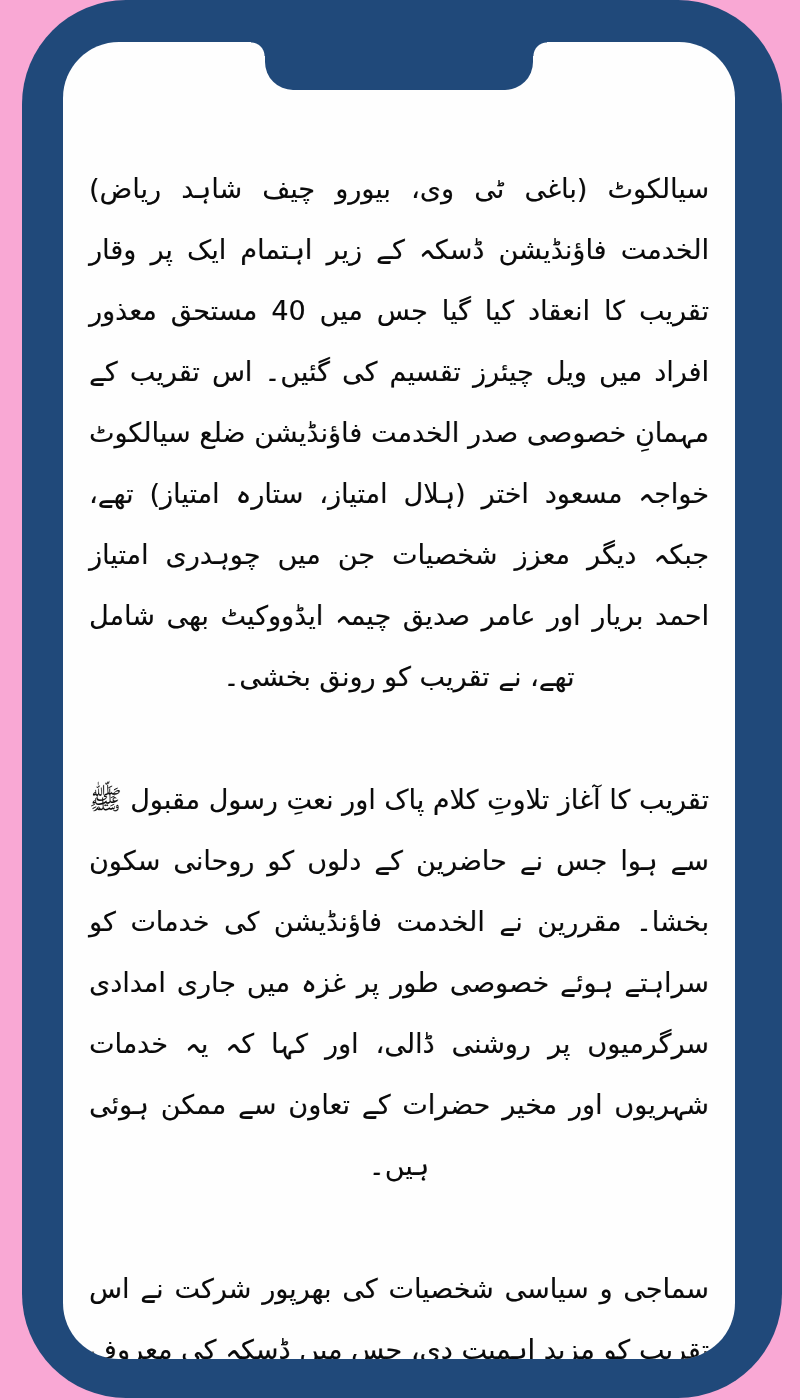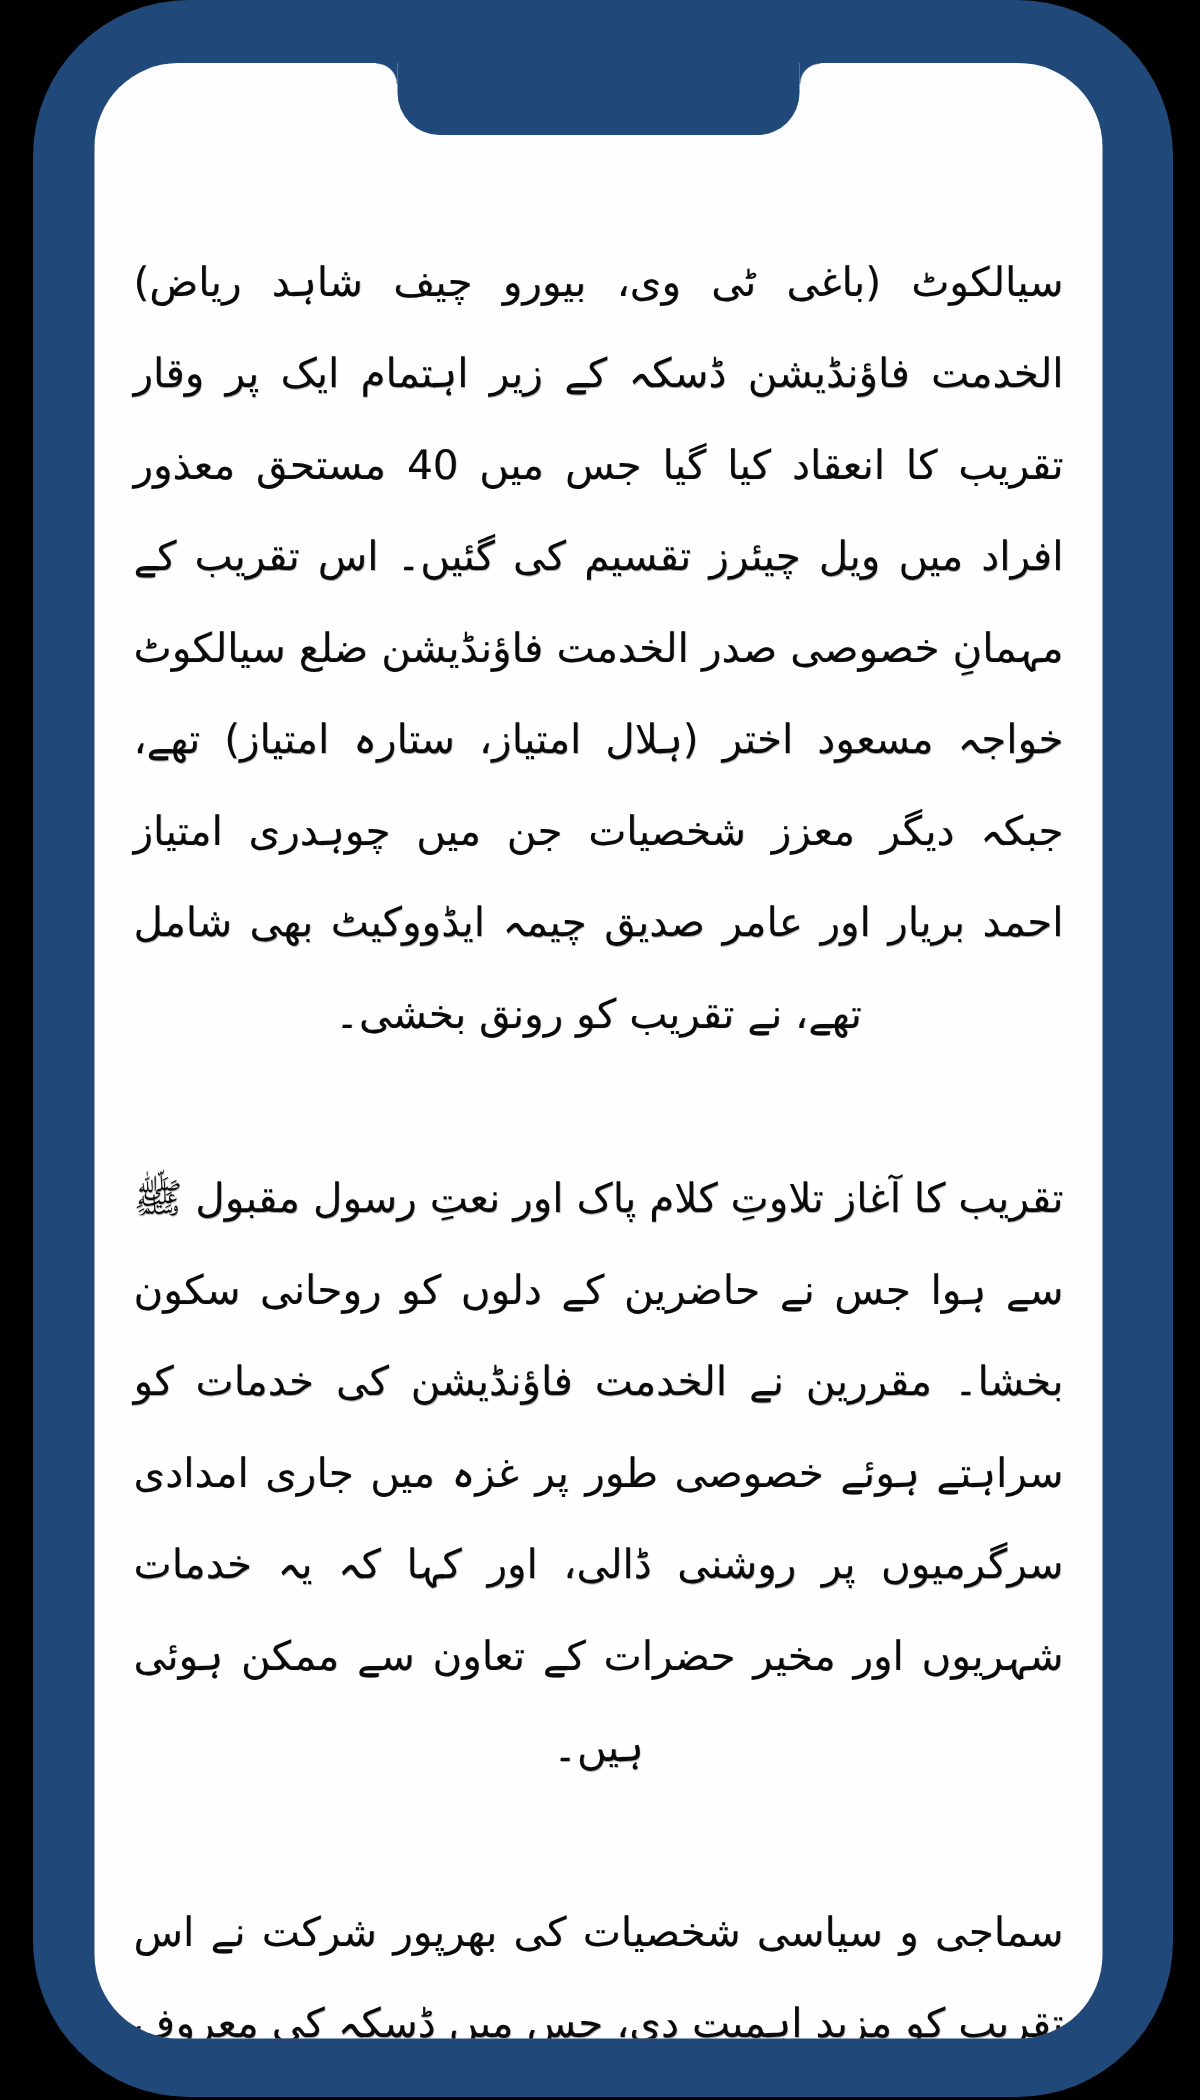--- a/index.html
+++ b/index.html
@@ -70,21 +70,21 @@
     font-weight: 500;
     text-align: justify;
     text-align-last: center;
     text-shadow: 0.4px 0.4px 0.6px rgba(0,0,0,0.35);
   }
   .article p:last-child { margin-bottom: 0; }
 </style>
 </head>
 <body>
 
-<div class="canvas" style="background-color: #000000;">
+<div class="canvas" style="background-color: #f9a8d4;">
   <div class="phone-frame" style="background-color: rgb(32, 73, 122);">
     <div class="phone-screen" style="background-color: rgb(254, 254, 254);">
 
       <div class="phone-notch" style="background-color: rgb(32, 73, 122);"></div>
       <div class="notch-fillet left" style="color: rgb(32, 73, 122);"></div>
       <div class="notch-fillet right" style="color: rgb(32, 73, 122);"></div>
 
       <div class="article" dir="rtl">
         <p>سیالکوٹ (باغی ٹی وی، بیورو چیف شاہد ریاض) الخدمت فاؤنڈیشن ڈسکہ کے زیر اہتمام ایک پر وقار تقریب کا انعقاد کیا گیا جس میں 40 مستحق معذور افراد میں ویل چیئرز تقسیم کی گئیں۔ اس تقریب کے مہمانِ خصوصی صدر الخدمت فاؤنڈیشن ضلع سیالکوٹ خواجہ مسعود اختر (ہلال امتیاز، ستارہ امتیاز) تھے، جبکہ دیگر معزز شخصیات جن میں چوہدری امتیاز احمد بریار اور عامر صدیق چیمہ ایڈووکیٹ بھی شامل تھے، نے تقریب کو رونق بخشی۔</p>
         <p>تقریب کا آغاز تلاوتِ کلام پاک اور نعتِ رسول مقبول ﷺ سے ہوا جس نے حاضرین کے دلوں کو روحانی سکون بخشا۔ مقررین نے الخدمت فاؤنڈیشن کی خدمات کو سراہتے ہوئے خصوصی طور پر غزہ میں جاری امدادی سرگرمیوں پر روشنی ڈالی، اور کہا کہ یہ خدمات شہریوں اور مخیر حضرات کے تعاون سے ممکن ہوئی ہیں۔</p>

